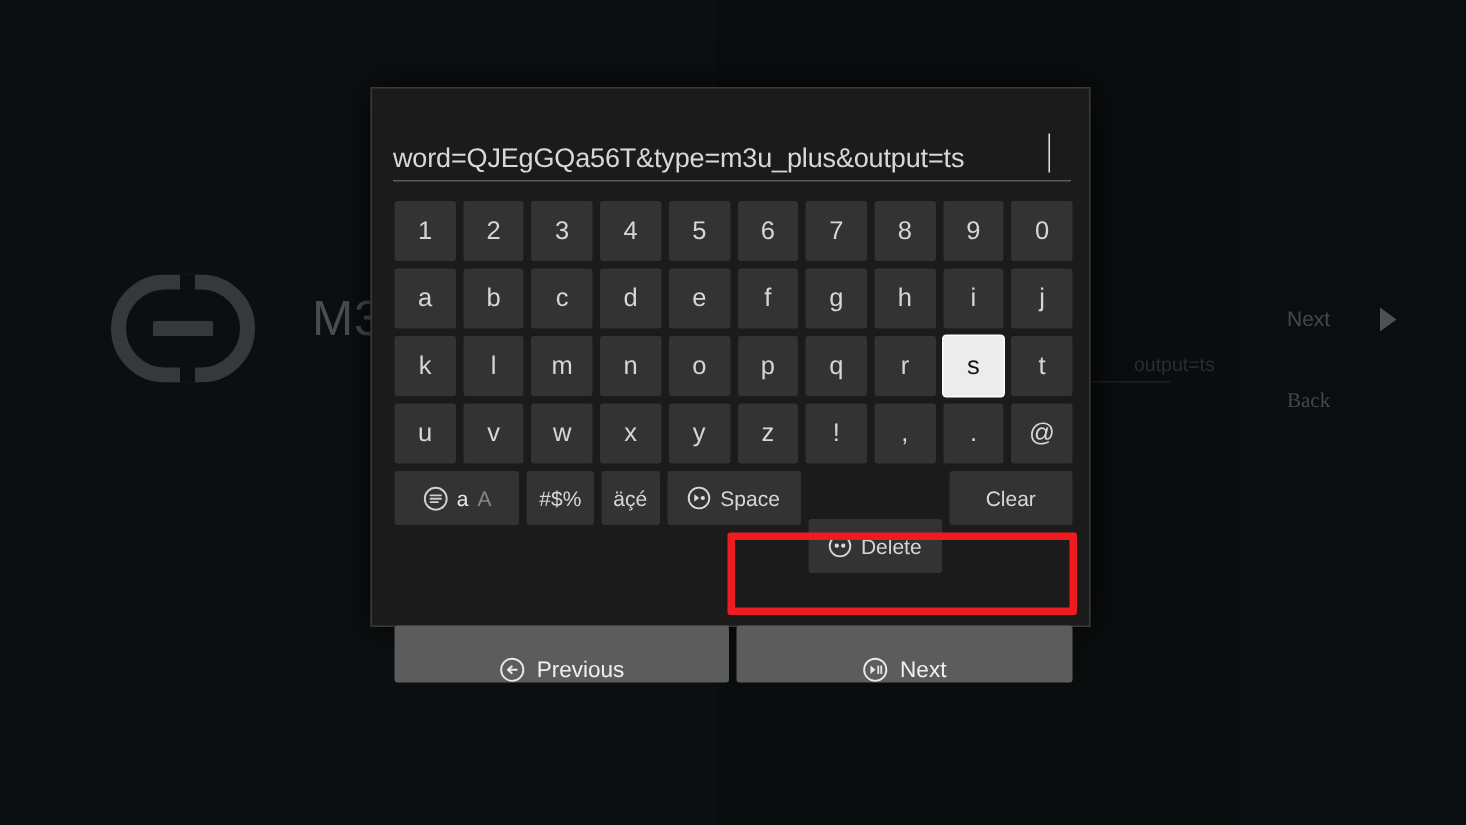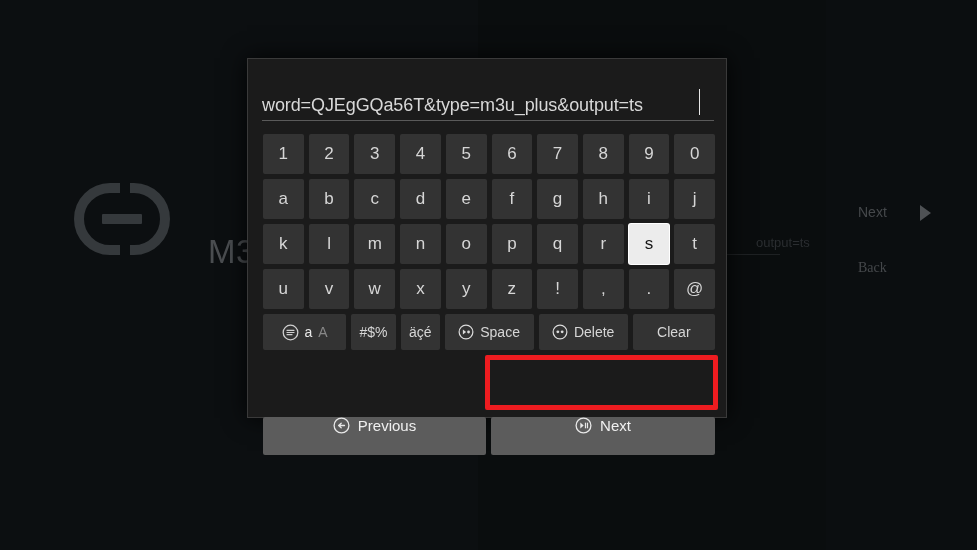--- a/index.html
+++ b/index.html
@@ -38,21 +38,20 @@
   }
   .bg-linkicon svg { display: block; }
 
   .bg-m3u {
     position: absolute;
     left: 208px; top: 193px;
     font-size: 33px;
     color: #4a4d50;
     letter-spacing: 0.5px;
     white-space: nowrap;
-    margin-top: 40px;
   }
 
   .bg-fieldtext {
     position: absolute;
     left: 728px; top: 235px;
     font-size: 13px;
     color: #2a2d30;
     white-space: nowrap;
     padding-left: 28px;
   }
@@ -157,40 +156,40 @@
     justify-content: center;
     gap: 6px;
     color: #d6d6d6;
     font-size: 14px;
     user-select: none;
   }
   .fn-aa     { width: 86px; }
   .fn-sym    { width: 46px; }
   .fn-accent { width: 40px; }
   .fn-space  { width: 92px; }
-  .fn-delete { width: 92px; }
+  .fn-delete { width: 92px; margin-top: 32px; }
   .fn-clear  { width: 85px; }
 
   .fnkey .lbl-lower { color: #e8e8e8; }
   .fnkey .lbl-upper { color: #888888; }
 
   
   .row-nav {
     position: absolute;
     left: 15px; top: 358px;
     width: 452px;
     display: flex;
     gap: 5px;
   }
   .navkey {
     height: 38px;
     background: #5c5c5c;
     border-radius: 2px;
     display: flex;
-    align-items: flex-start;
+    align-items: flex-end;
     justify-content: center;
     gap: 8px;
     color: #f0f0f0;
     font-size: 15px;
     user-select: none;
   }
   .nav-prev { width: 223px; }
   .nav-next { width: 224px; }
 
   .cicon { display: block; flex: none; }

